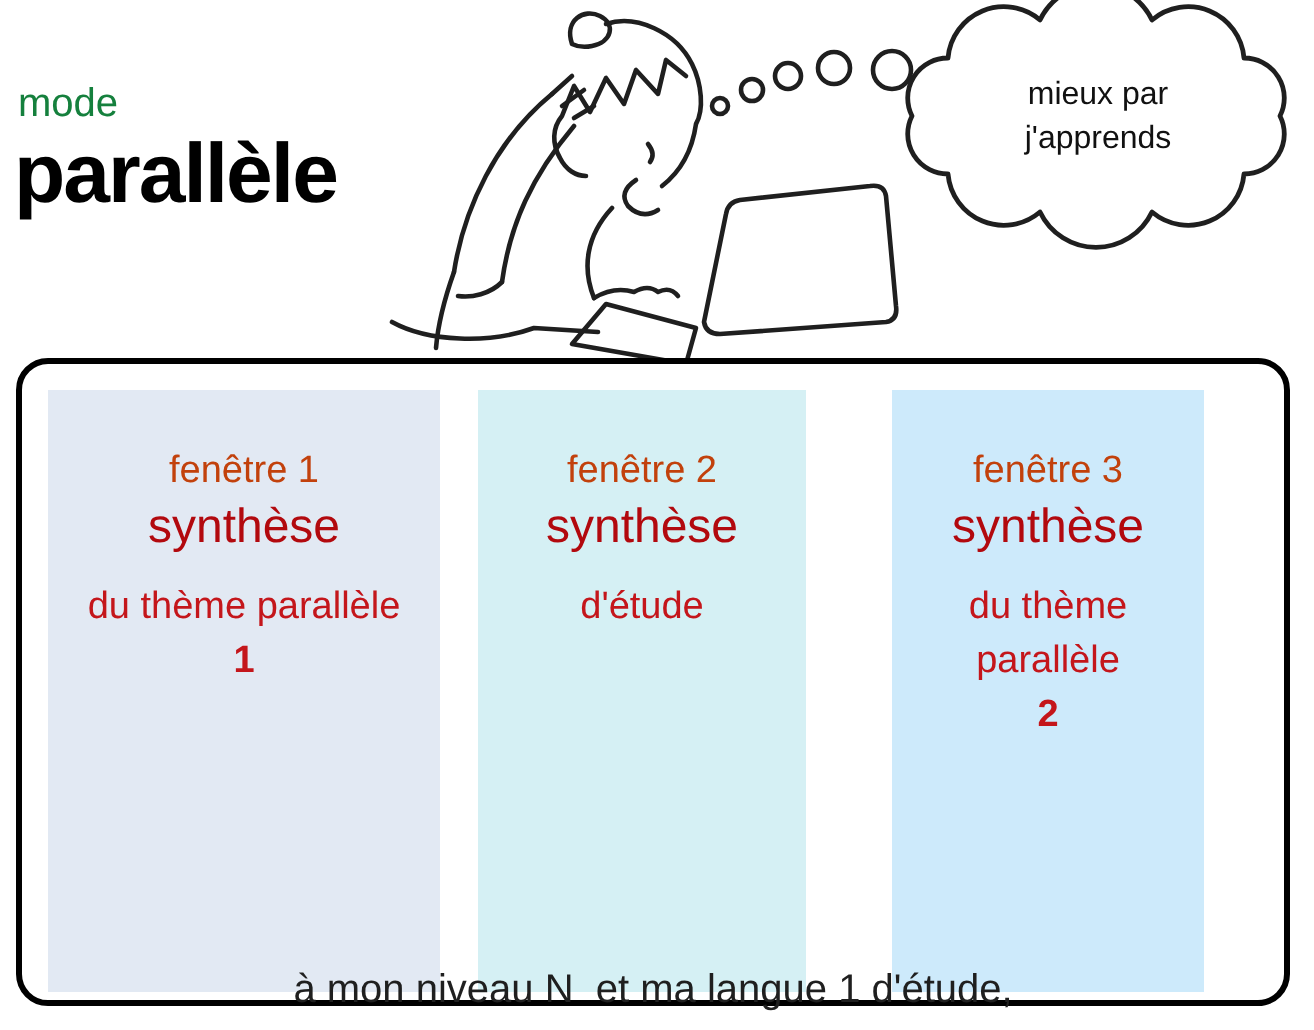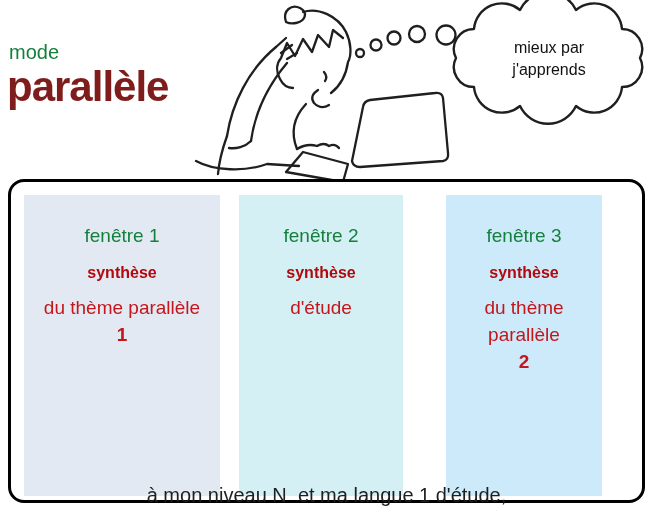--- a/index.html
+++ b/index.html
@@ -3,37 +3,37 @@
 <meta charset="utf-8">
 <style>
   html,body { margin:0; padding:0; }
   body {
     width:657px; height:515px; position:relative; background:#ffffff;
     font-family:"Liberation Sans", sans-serif; overflow:hidden;
   }
   .mode-label { position:absolute; left:9px; top:41px; font-size:20px; color:#15803d; }
   .title {
     position:absolute; left:7px; top:63px; font-size:42px; font-weight:700;
-    color:#7f1d1d; letter-spacing:-1px;
+    color:#000000; letter-spacing:-1px;
   }
   .illustration { position:absolute; left:0; top:0; }
   .bubble-text {
     position:absolute; left:462px; top:37px; width:174px; text-align:center;
     font-size:16px; line-height:22px; color:#111111;
   }
   .panel {
     position:absolute; left:8px; top:179px; width:631px; height:318px;
     border:3px solid #000000; border-radius:16px; background:#ffffff;
   }
   .win { position:absolute; top:13px; height:301px; text-align:center; }
   .win1 { left:13px;  width:196px; background:#e2e9f3; }
   .win2 { left:228px; width:164px; background:#d5f0f4; }
   .win3 { left:435px; width:156px; background:#cdeafb; }
-  .win-name { margin-top:30px; font-size:19px; color:#15803d; }
-  .keyword  { margin-top:17px; font-size:16px; font-weight:700; color:#b2090e; }
+  .win-name { margin-top:30px; font-size:19px; color:#c2410c; }
+  .keyword  { margin-top:3px; font-size:24px; font-weight:400; color:#b2090e; }
   .desc     { margin-top:12px; font-size:19px; line-height:27px; color:#c4161b; }
   .desc span { display:block; }
   .desc .num { font-weight:700; }
   .panel-footer {
     position:absolute; left:0; right:0; top:206px; z-index:2; text-align:center;
     font-size:20px; line-height:43px; color:#1f1f1f; white-space:pre;
   }
 </style>
 </head>
 <body>

